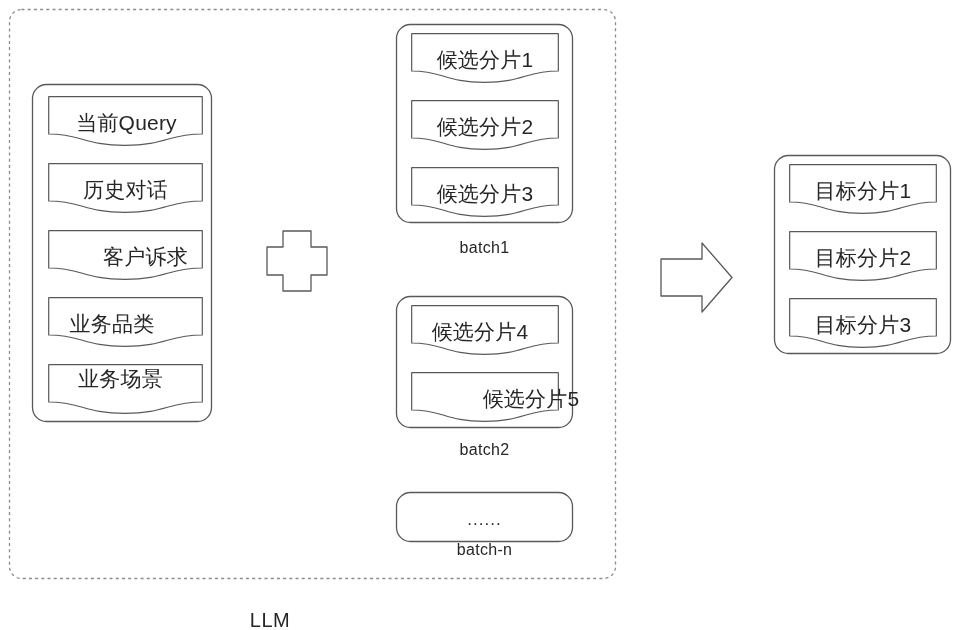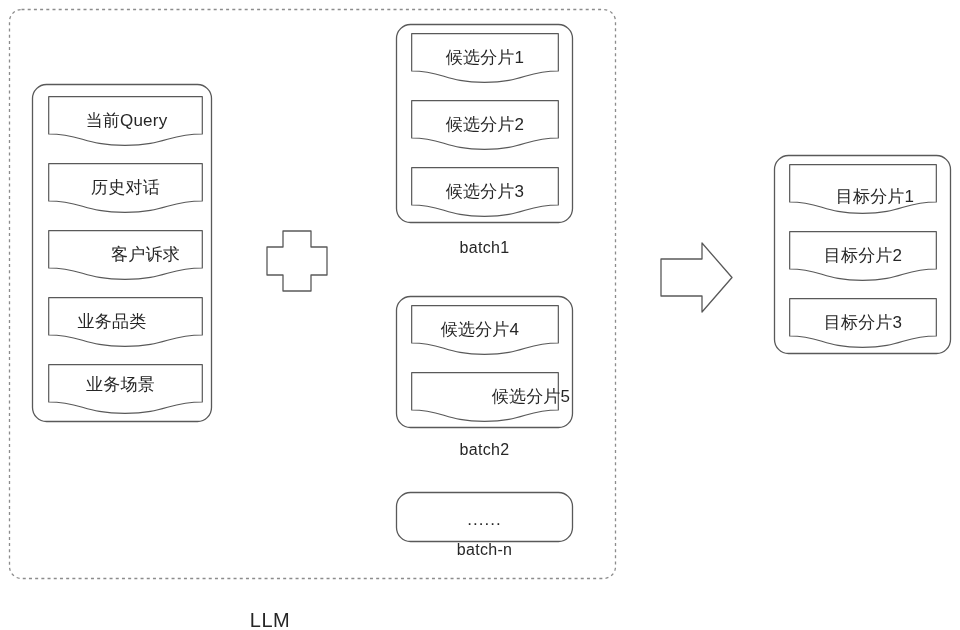--- a/index.html
+++ b/index.html
@@ -26,21 +26,21 @@
   
   .tx {
     position: absolute;
     text-align: center;
     color: #262626;
     white-space: nowrap;
     pointer-events: none;
     line-height: 1;
   }
   .doc-label {
-    font-size: 17px;
+    font-size: 21px;
     letter-spacing: .2px;
   }
   .batch-label {
     font-size: 16px;
     letter-spacing: .3px;
   }
   .llm-label {
     font-size: 20px;
     letter-spacing: .5px;
   }
@@ -93,21 +93,21 @@
   <rect x="774.5" y="155.5" width="176" height="198" rx="14" ry="14" fill="#ffffff" stroke="#595959" stroke-width="1.3"></rect>
   <use href="#doc-card" x="789" y="164" width="148" height="50"></use>
   <use href="#doc-card" x="789" y="231" width="148" height="50"></use>
   <use href="#doc-card" x="789" y="298" width="148" height="50"></use>
 </svg>
 
 <div class="tx doc-label" style="left:48px;  top:112px; width:157px;">当前Query</div>
 <div class="tx doc-label" style="left:48px;  top:179px; width:155px;">历史对话</div>
 <div class="tx doc-label" style="left:48px;  top:246px; width:155px;padding-left:20px;">客户诉求</div>
 <div class="tx doc-label" style="left:48px;  top:313px; width:128px;">业务品类</div>
-<div class="tx doc-label" style="left:48px;  top:376px; width:145px;">业务场景</div>
+<div class="tx doc-label" style="left:48px;  top:368px; width:145px;">业务场景</div>
 
 <div class="hit" style="left:48px;  top:96px;  width:155px; height:50px;"></div>
 <div class="hit" style="left:48px;  top:163px; width:155px; height:50px;"></div>
 <div class="hit" style="left:48px;  top:230px; width:155px; height:50px;"></div>
 <div class="hit" style="left:48px;  top:297px; width:155px; height:50px;"></div>
 <div class="hit" style="left:48px;  top:364px; width:155px; height:50px;"></div>
 
 <div class="tx doc-label" style="left:411px; top:49px;  width:148px;">候选分片1</div>
 <div class="tx doc-label" style="left:411px; top:116px; width:148px;">候选分片2</div>
 <div class="tx doc-label" style="left:411px; top:183px; width:148px;">候选分片3</div>
@@ -127,19 +127,19 @@
 <div class="tx dots-label" style="left:396px; top:511px; width:177px;">......</div>
 <div class="tx batch-label" style="left:396px; top:542px; width:177px;">batch-n</div>
 <div class="hit" style="left:396px; top:492px; width:177px; height:50px;"></div>
 
 <div class="tx llm-label" style="left:180px; top:610px; width:180px;">LLM</div>
 
 <div class="hit" style="left:267px; top:231px; width:60px; height:60px;"></div>
 
 <div class="hit" style="left:660px; top:243px; width:73px; height:70px;"></div>
 
-<div class="tx doc-label" style="left:789px; top:188px; width:148px;margin-left:12px;">目标分片1</div>
+<div class="tx doc-label" style="left:789px; top:180px; width:148px;">目标分片1</div>
 <div class="tx doc-label" style="left:789px; top:247px; width:148px;">目标分片2</div>
 <div class="tx doc-label" style="left:789px; top:314px; width:148px;">目标分片3</div>
 
 <div class="hit" style="left:789px; top:164px; width:148px; height:50px;"></div>
 <div class="hit" style="left:789px; top:231px; width:148px; height:50px;"></div>
 <div class="hit" style="left:789px; top:298px; width:148px; height:50px;"></div>
 
 </body></html>

